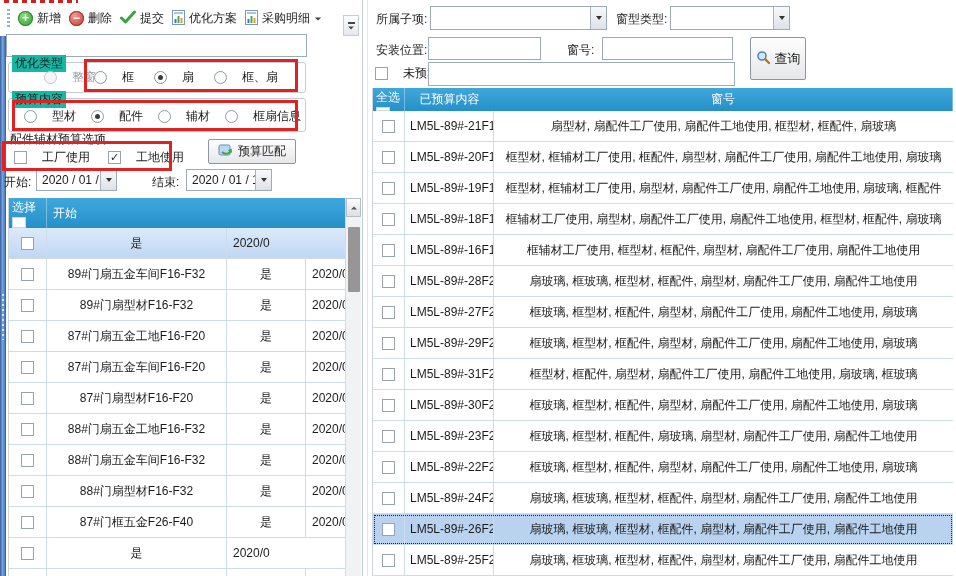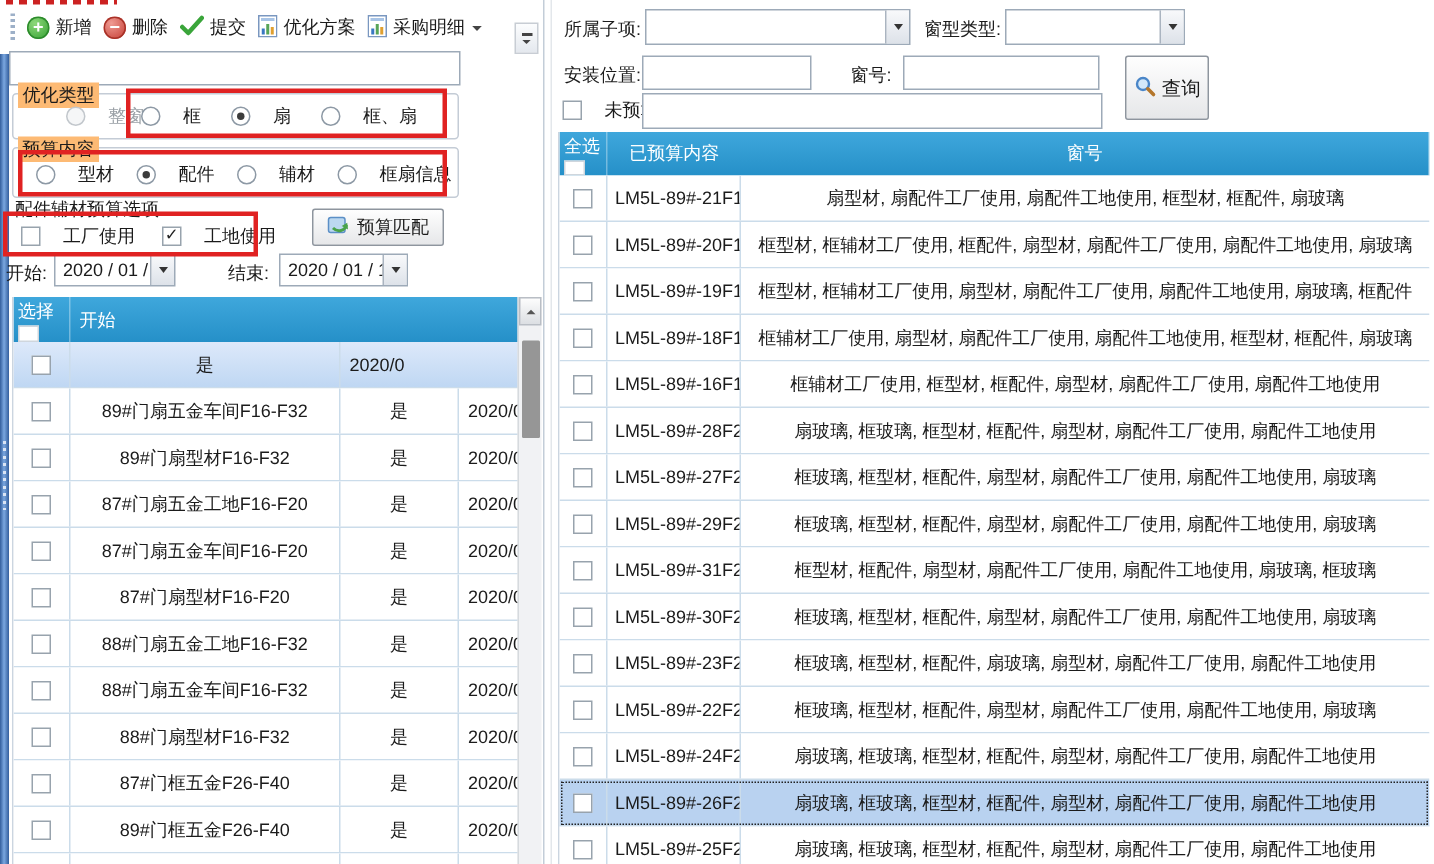--- a/index.html
+++ b/index.html
@@ -32,21 +32,21 @@
   .inp{border:1px solid #9daab8;background:#fff;box-sizing:border-box}
   .combo{border:1px solid #9daab8;background:#fff;box-sizing:border-box;display:flex;align-items:center}
   .combo .val{padding-left:5px;flex:1;white-space:nowrap;overflow:hidden}
   .dbtn{width:15px;align-self:stretch;border-left:1px solid #aab4c0;flex:0 0 auto;
         background:linear-gradient(#f8f9fb,#dde2e9);display:flex;align-items:center;justify-content:center}
   .dbtn::before{content:"";width:0;height:0;border-left:3.5px solid transparent;border-right:3.5px solid transparent;border-top:4px solid #333}
   .btn{border:1px solid #8e959e;border-radius:2px;background:linear-gradient(#fefefe,#e6e7e9);
        box-sizing:border-box;display:flex;align-items:center;justify-content:center;gap:4px;cursor:default}
   
   .grp{border:1px solid #c4ccd6;border-radius:3px;box-sizing:border-box}
-  .grp-lbl{background:#fdba74;padding:0 3px;white-space:nowrap}
+  .grp-lbl{background:#14b8a6;padding:0 3px;white-space:nowrap}
   .redbox{border:3px solid var(--annotation-red,#e02222);box-sizing:border-box;pointer-events:none;z-index:6}
   
   .opt{display:flex;align-items:center;gap:15px;white-space:nowrap}
   .rb{width:13px;height:13px;border-radius:50%;border:1px solid #8d99a5;background:#fff;
       box-sizing:border-box;display:flex;flex:0 0 auto}
   .rb.on::after{content:"";width:5px;height:5px;border-radius:50%;background:#3c3c3c;margin:auto}
   .rb.dis{border-color:#c2c7cc;background:#f5f6f7}
   .dim{color:#9aa0a6}
   .cb{width:13px;height:13px;border:1px solid #98a3ad;background:#fff;box-sizing:border-box;
       flex:0 0 auto;display:flex;align-items:center;justify-content:center;font-size:11px;line-height:11px}
@@ -64,21 +64,21 @@
   .c{display:flex;align-items:center;justify-content:center;border-right:1px solid var(--grid-line,#cbdcea);
      overflow:hidden;white-space:nowrap}
   .c.last{border-right:none;justify-content:flex-start;padding-left:6px}
   .lt-row.hl{background:linear-gradient(#dcen 0,#fff 0);background:linear-gradient(#dde9fa,#bfd7f3)}
   .vsb{left:345px;top:198px;width:16px;height:378px;background:#f1f2f4;border-left:1px solid #d6dade;box-sizing:border-box}
   .vsb-btn{height:17px;border:1px solid #b9bec5;background:linear-gradient(#fdfdfd,#dcdfe3);
            display:flex;align-items:center;justify-content:center}
   .vsb-thumb{position:absolute;left:1.5px;top:29px;width:12px;height:65px;background:#969696;border-radius:1px}
   .rtable{left:372px;top:88px;width:580px;height:488px;overflow:hidden;border-left:1px solid #cbd5e0}
   .rt-head,.rt-row{display:grid;grid-template-columns:32px 89px 459px}
-  .rt-head{height:29px}
+  .rt-head{height:23px}
   .rt-row{height:30px;border-bottom:1px solid var(--grid-line,#cbdcea);background:#fff}
   .c-win{justify-content:flex-start;padding-left:5px}
   .c-content{padding:0 2px}
   .rt-row.sel{background:var(--selected-row,#b9d2f0);outline:1px dotted #222;outline-offset:-2px}
   .vline1{left:362px;top:0;width:1px;height:576px;background:#c3cdd8}
   .vline2{left:367px;top:0;width:1px;height:576px;background:#e3e7eb}
 </style>
 </head>
 <body>
 
@@ -293,21 +293,20 @@
           <span class="cb"></span>
         </div>
     <div class="c">87#门框五金F26-F40</div>
     <div class="c">是</div>
     <div class="c last">2020/0</div>
   </div>
       <div class="lt-row">
     <div class="c">
           <span class="cb"></span>
         </div>
-    <div class="c">89#门框五金F26-F40</div>
     <div class="c">是</div>
     <div class="c last">2020/0</div>
   </div>
       <div class="lt-row">
     <div class="c"></div>
     <div class="c">88#门框五金F21-F40</div>
     <div class="c">是</div>
     <div class="c last">2020/0</div>
   </div>
     </div>

